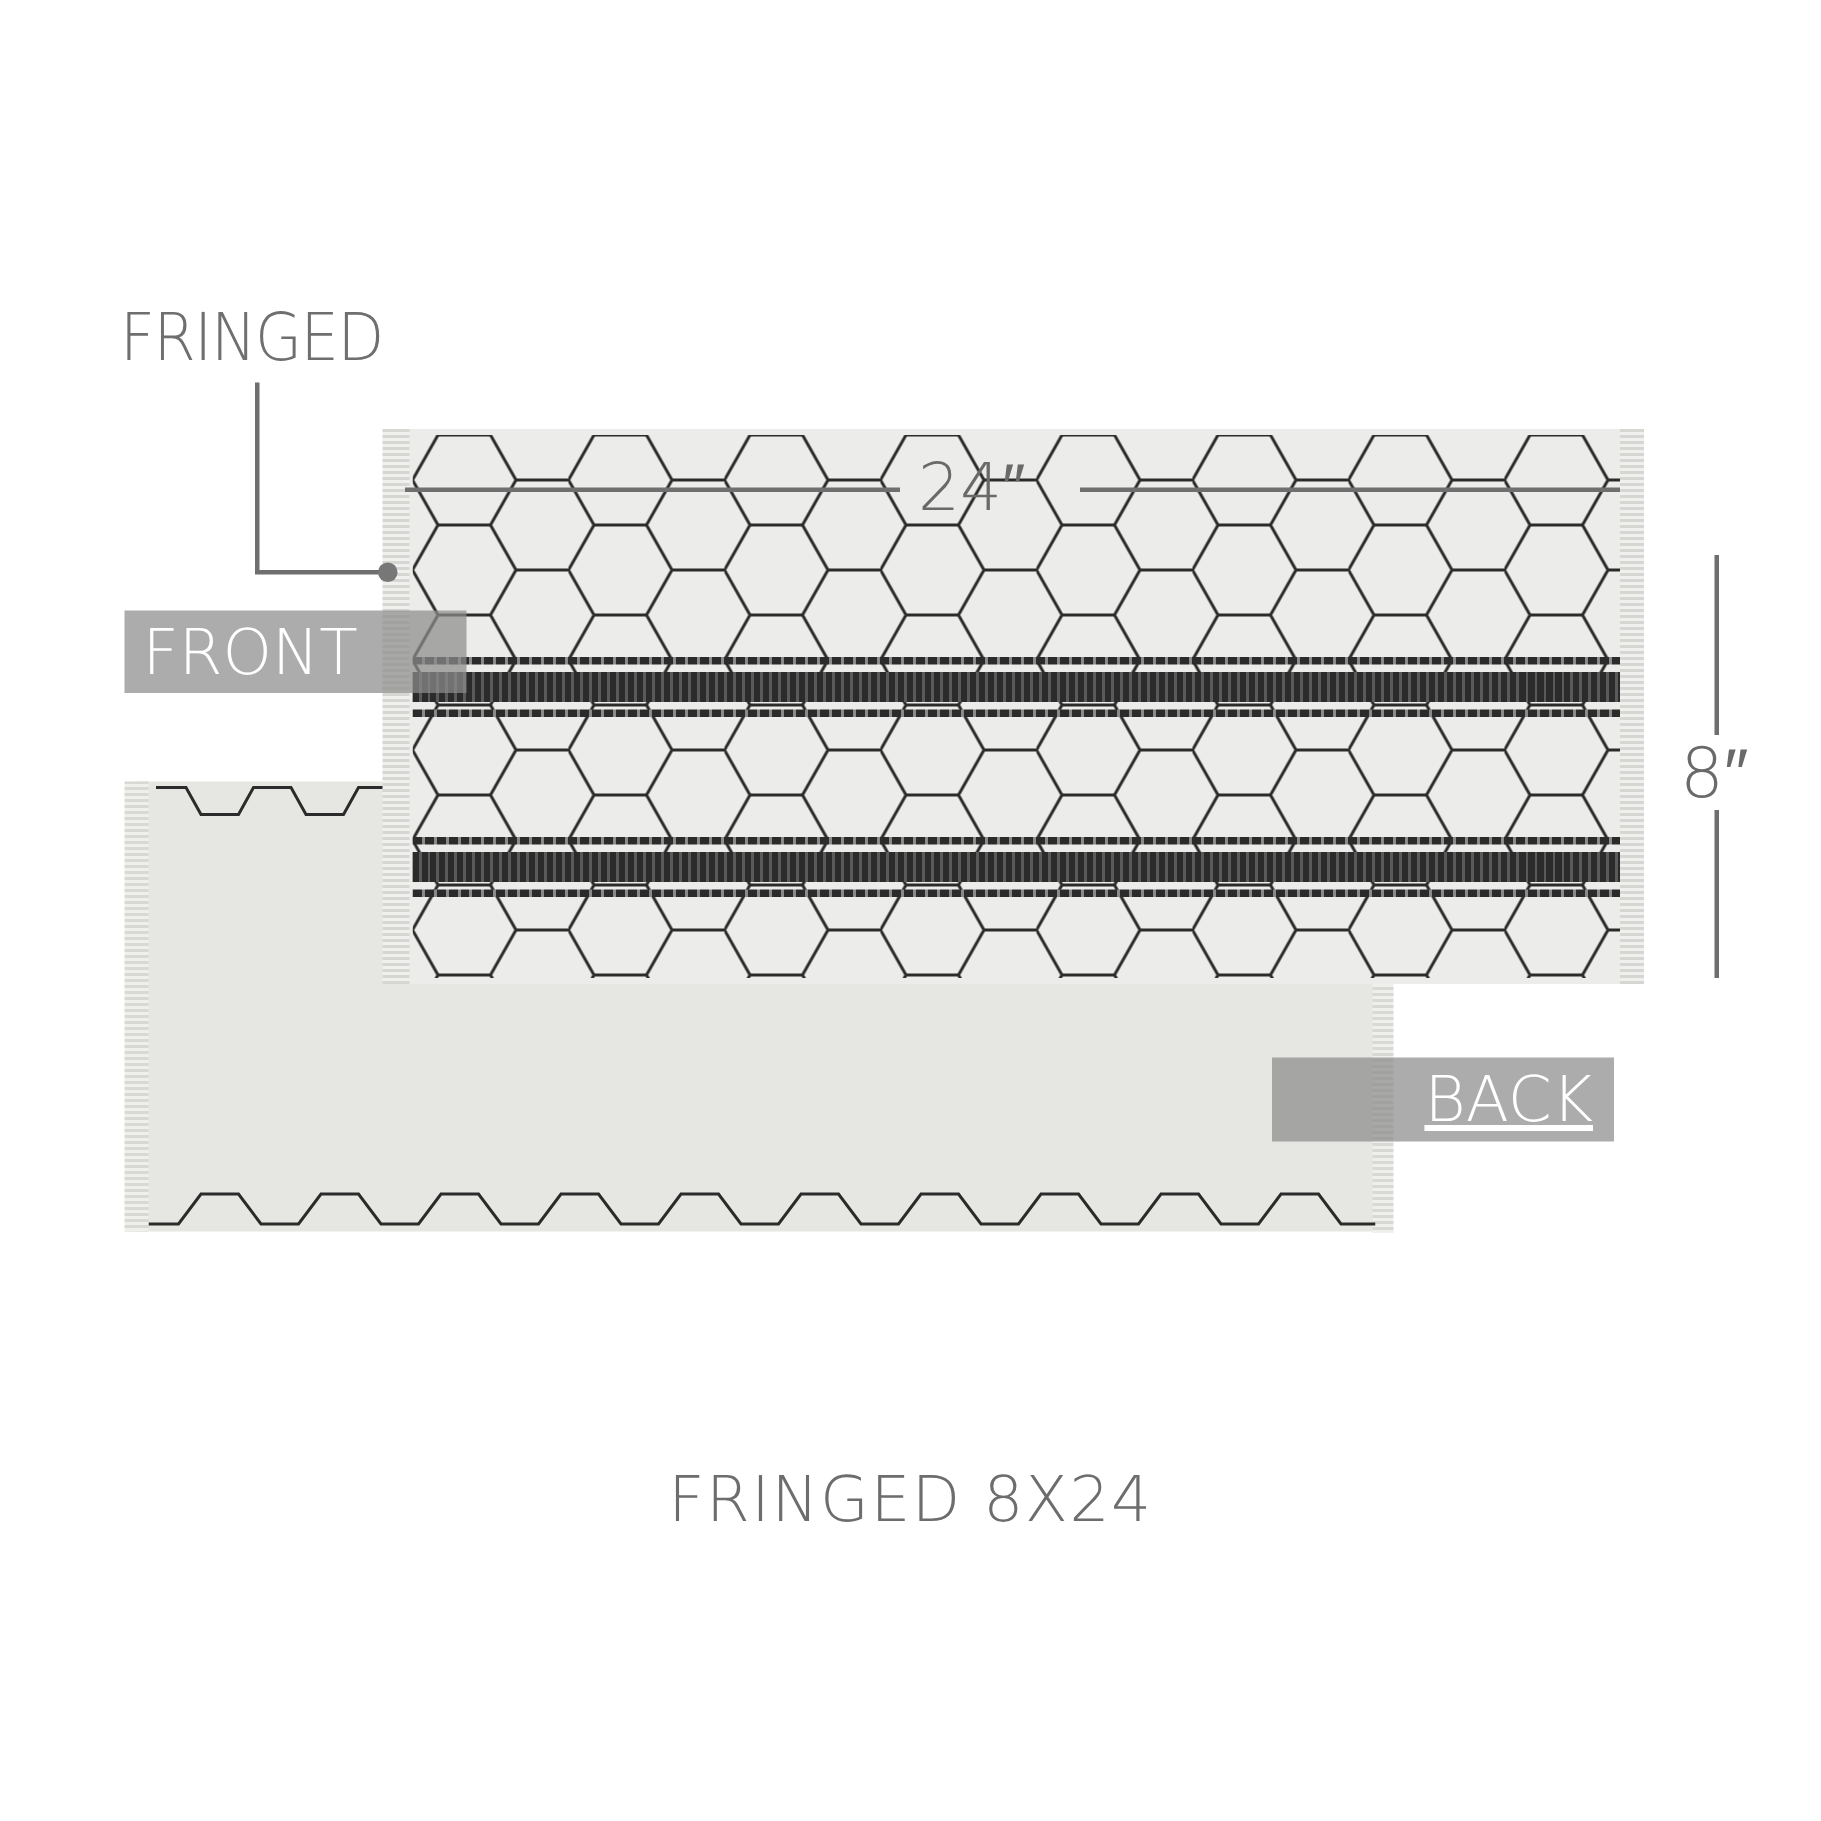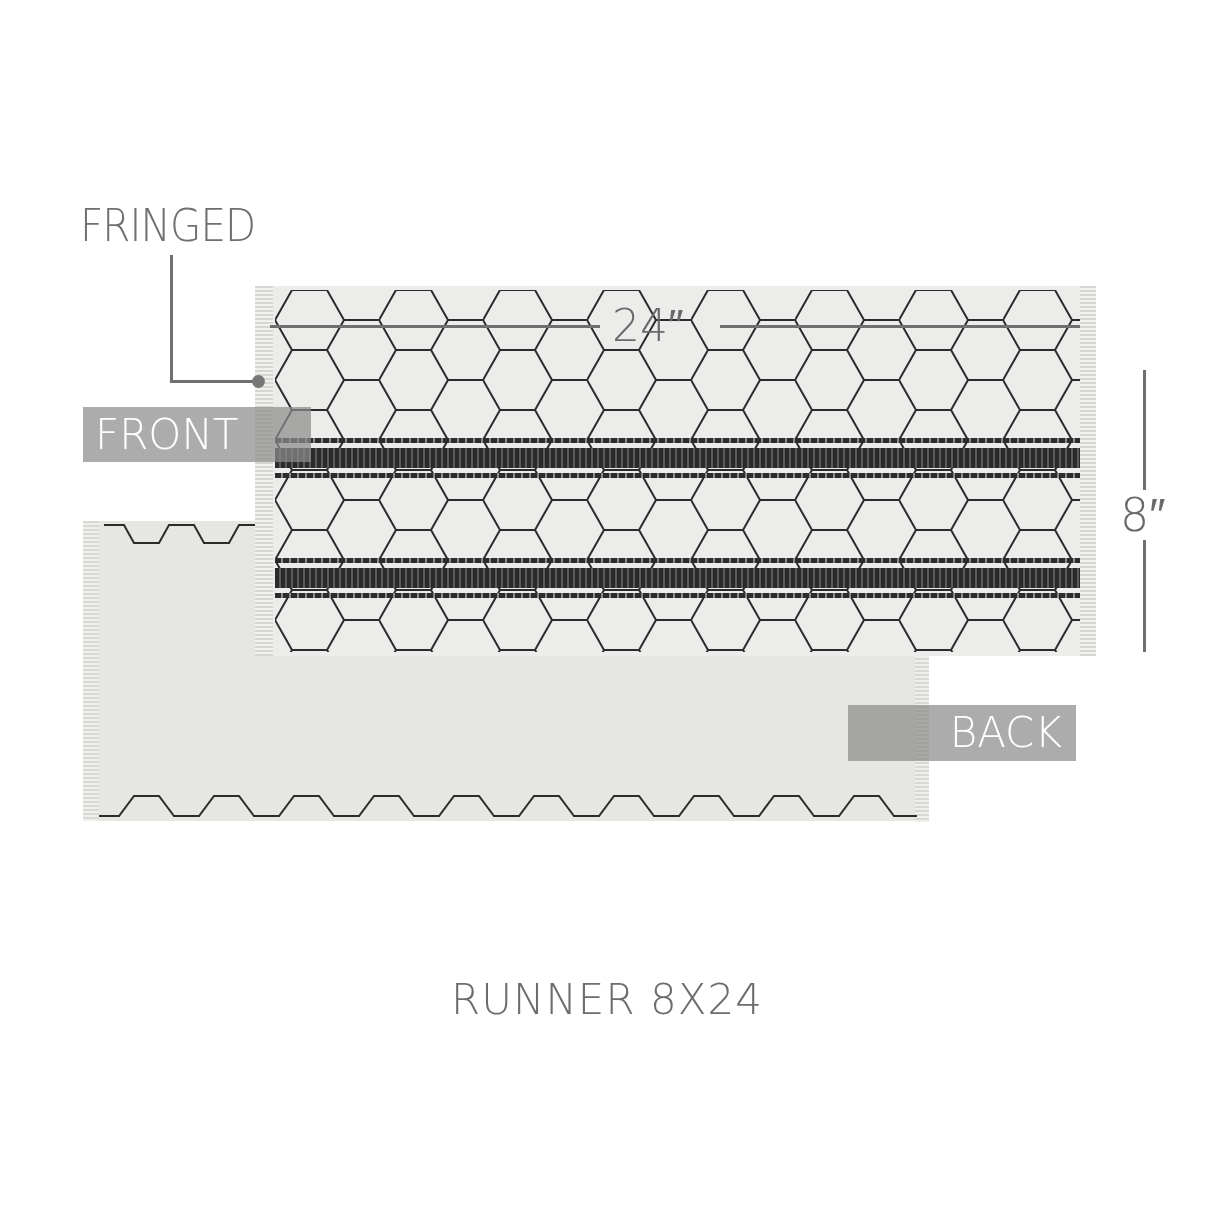--- a/index.html
+++ b/index.html
@@ -25,21 +25,21 @@
   .back-border-top { left:99px; top:521px; width:160px; height:30px; }
   .back-border-bot { left:99px; top:790px; width:818px; height:30px; }
   .front { left:258px; top:286px; width:834px; height:370px; background:#ececea; }
   .front-fringe-l { left:255px; top:286px; width:18px; height:370px; background:repeating-linear-gradient(180deg,#d6d6d2 0 2px,#f0f0ee 2px 4px); }
   .front-fringe-r { left:1080px; top:286px; width:16px; height:370px; background:repeating-linear-gradient(180deg,#d6d6d2 0 2px,#f0f0ee 2px 4px); }
   .stripe { position:absolute; left:275px; width:805px; }
   .stripe .thin-line { height:5px; background:repeating-linear-gradient(90deg,#2b2b2b 0 6px,#8a8a8a 6px 8px); margin:0; }
   .stripe .thick { height:20px; background:repeating-linear-gradient(90deg,#2b2b2b 0 4px,#5a5a5a 4px 6px); margin:5px 0; }
   .tag { position:absolute; background:rgba(140,140,140,0.72); color:#ffffff; font-weight:200; }
   .tag-front { left:83px; top:407px; width:228px; height:55px; font-size:42px; padding-left:12px; line-height:55px; box-sizing:border-box; }
-  .tag-back { left:848px; top:705px; width:228px; height:56px; font-size:42px; line-height:56px; text-align:right; padding-right:14px; box-sizing:border-box; }
+  .tag-back { left:848px; top:705px; width:228px; height:56px; font-size:42px; line-height:56px; text-align:right; padding-right:14px; box-sizing:border-box;text-decoration:underline; }
   svg.hex { position:absolute; }
 </style>
 </head>
 <body>
 
 <div class="runner back"></div>
 <div class="abs back-fringe-l"></div>
 <div class="abs back-fringe-r"></div>
 <svg class="hex back-border-top" viewBox="0 0 160 30" width="160" height="30">
   <path d="M5 4 L25 4 L35 22 L60 22 L70 4 L95 4 L105 22 L130 22 L140 4 L160 4" fill="none" stroke="#2b2b2b" stroke-width="2"></path>
@@ -79,13 +79,13 @@
 <div class="abs dim-24">24″</div>
 <div class="abs dim-h-right"></div>
 
 <div class="abs dim-v-top"></div>
 <div class="abs dim-8">8″</div>
 <div class="abs dim-v-bot"></div>
 
 <div class="tag tag-front">FRONT</div>
 <div class="tag tag-back">BACK</div>
 
-<div class="abs title">RUNNER 8X24</div>
+<div class="abs title">FRINGED 8X24</div>
 
 </body></html>

